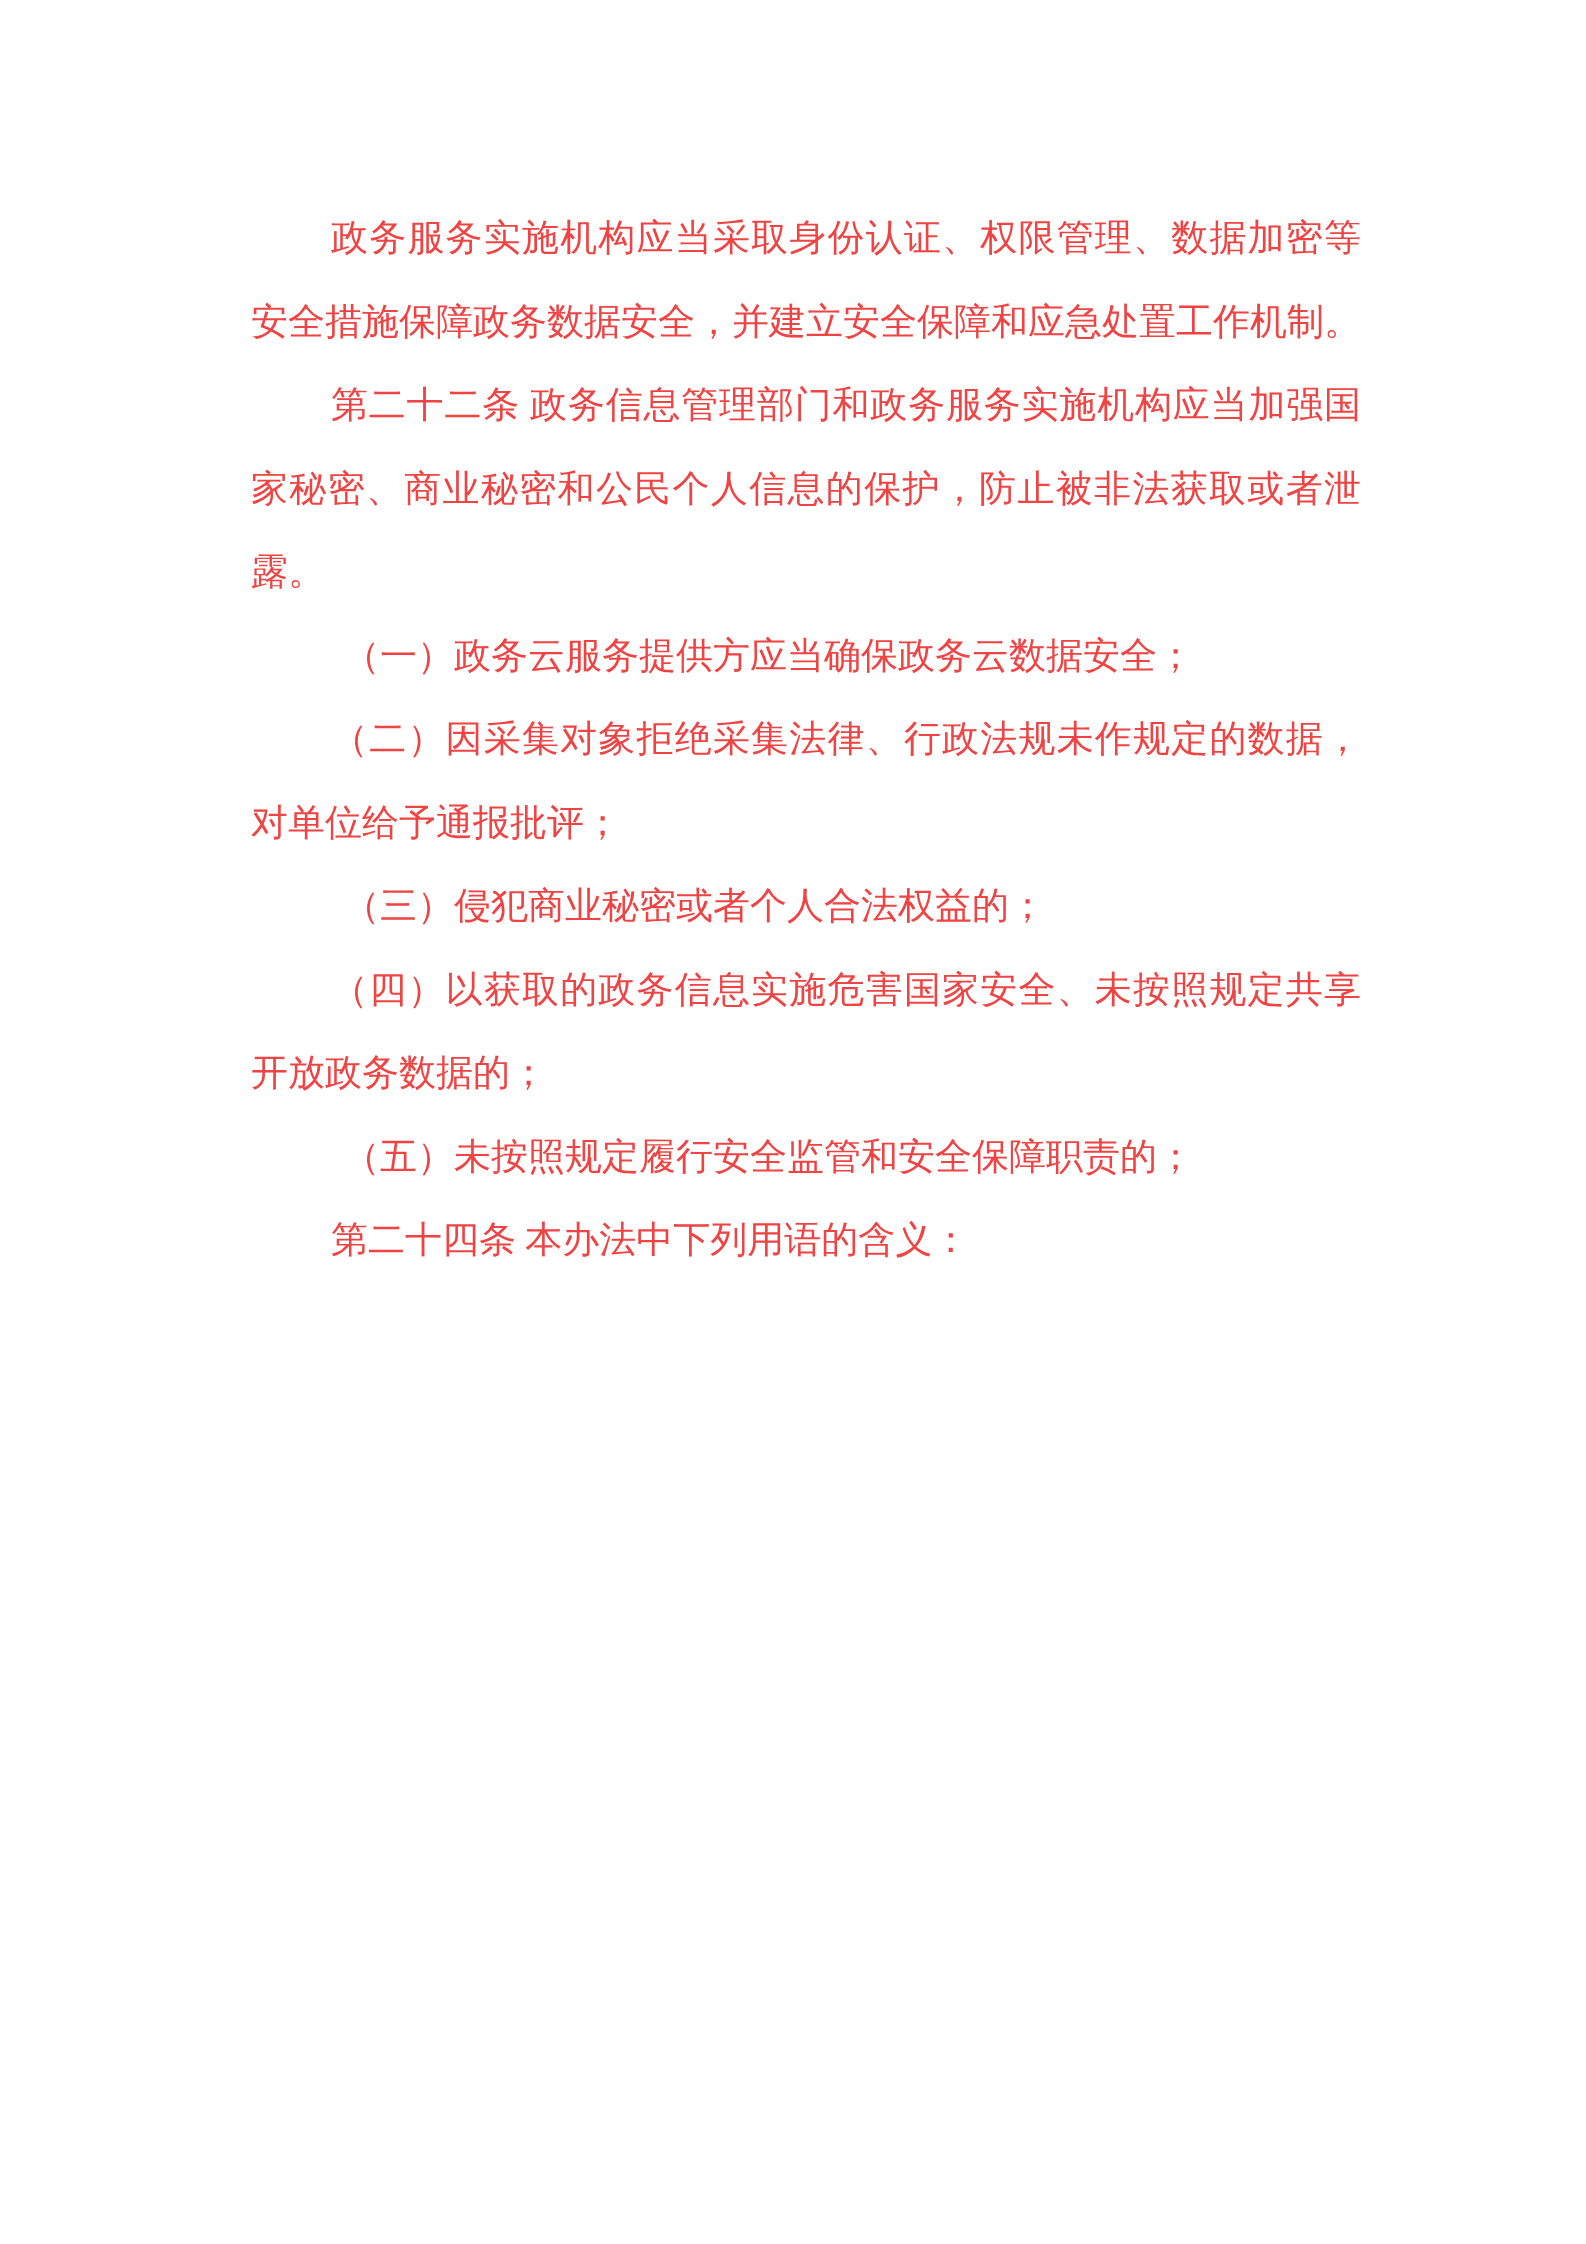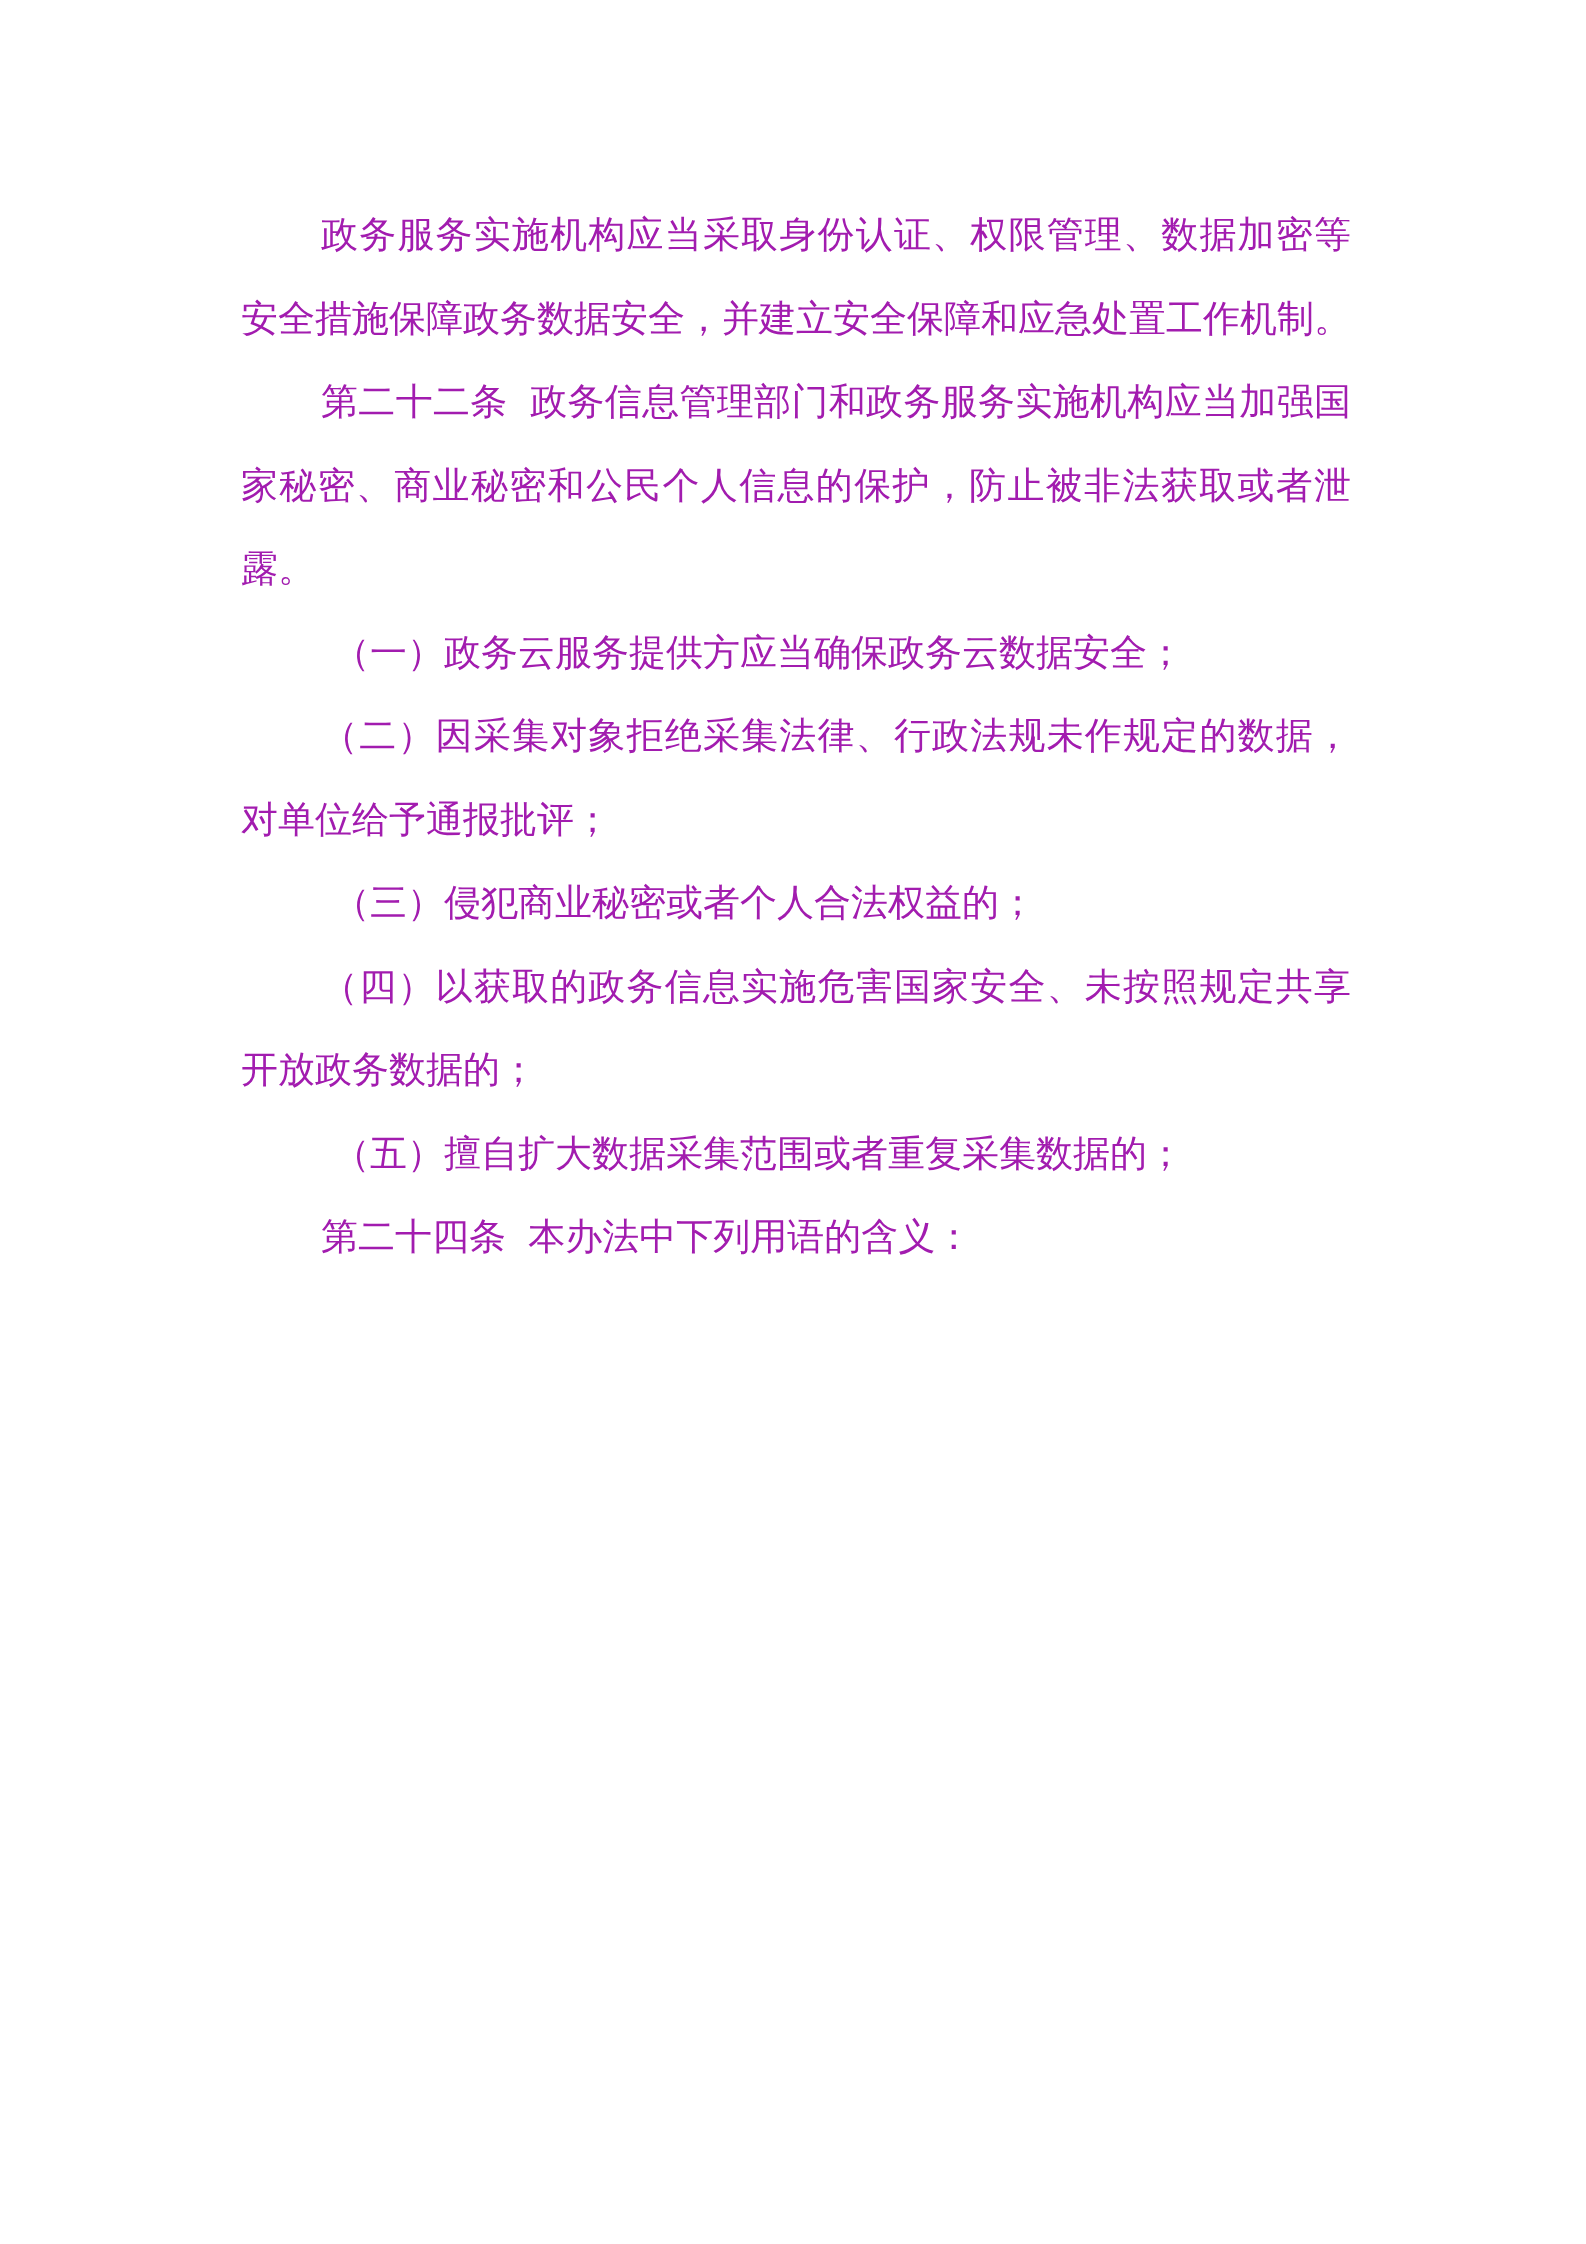--- a/index.html
+++ b/index.html
@@ -1,38 +1,38 @@
 <!DOCTYPE html>
 <html><head>
 <meta charset="utf-8">
 <style>
   html, body { margin: 0; padding: 0; background: #ffffff; }
   body { width: 1586px; height: 2244px; position: relative; overflow: hidden; }
   .page {
     position: absolute;
-    left: 241px;
+    left: 251px;
     top: 196px;
     width: 1110px;
-    font-family: Liberation Mono, monospace;
+    font-family: Liberation Serif, serif;
     font-size: 37px;
     line-height: 83.5px;
-    color: #a21caf;
+    color: #ef4444;
     text-align: justify;
     text-justify: inter-character;
   }
   .para { margin: 0; padding: 0; }
   .indent { text-indent: 80px; }
   .item-indent { text-indent: 92px; }
   .item-indent2 { text-indent: 80px; }
 </style>
 </head>
 <body>
 
 <div class="page">
   <p class="para indent">政务服务实施机构应当采取身份认证、权限管理、数据加密等安全措施保障政务数据安全，并建立安全保障和应急处置工作机制。</p>
   <p class="para indent">第二十二条 政务信息管理部门和政务服务实施机构应当加强国家秘密、商业秘密和公民个人信息的保护，防止被非法获取或者泄露。</p>
   <p class="para item-indent">（一）政务云服务提供方应当确保政务云数据安全；</p>
   <p class="para item-indent2">（二）因采集对象拒绝采集法律、行政法规未作规定的数据，对单位给予通报批评；</p>
   <p class="para item-indent">（三）侵犯商业秘密或者个人合法权益的；</p>
   <p class="para item-indent2">（四）以获取的政务信息实施危害国家安全、未按照规定共享开放政务数据的；</p>
-  <p class="para item-indent">（五）擅自扩大数据采集范围或者重复采集数据的；</p>
+  <p class="para item-indent">（五）未按照规定履行安全监管和安全保障职责的；</p>
   <p class="para indent">第二十四条 本办法中下列用语的含义：</p>
 </div>
 
 </body></html>

